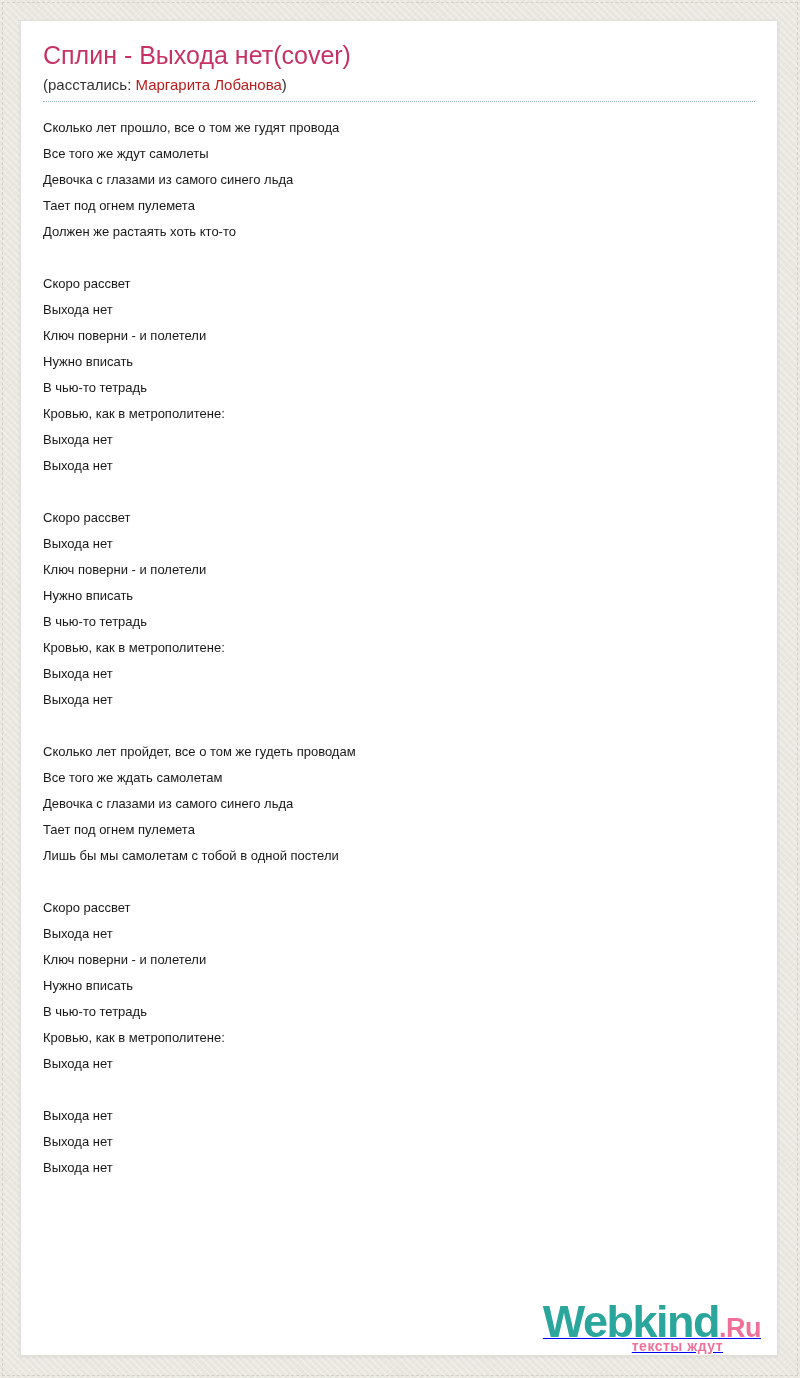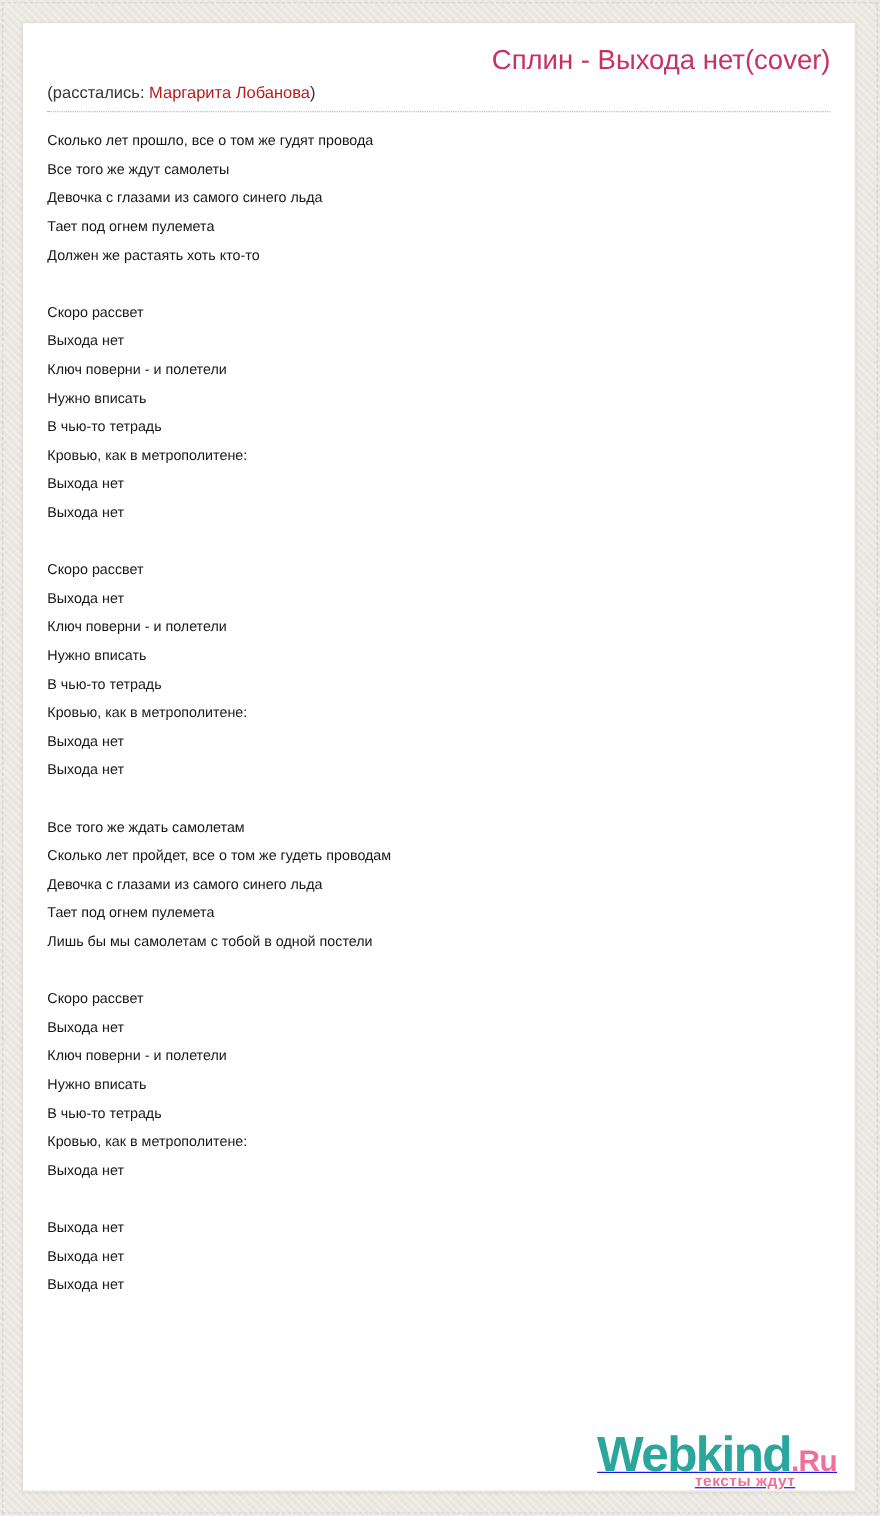--- a/index.html
+++ b/index.html
@@ -39,21 +39,20 @@
     border-bottom: 1px dotted #9fbac5;
     padding-bottom: 7px;
     margin-bottom: 13px;
   }
   .title {
     margin: 0 0 7px 0;
     font-size: 25px;
     line-height: 28px;
     font-weight: 400;
     color: #c73265;
-    text-align: right;
   }
   .subtitle {
     font-size: 15px;
     line-height: 18px;
     color: #333333;
   }
   .artist-link {
     color: #b91c1c;
     text-decoration: none;
     cursor: pointer;
@@ -131,22 +130,22 @@
         <div class="line">Скоро рассвет</div>
         <div class="line">Выхода нет</div>
         <div class="line">Ключ поверни - и полетели</div>
         <div class="line">Нужно вписать</div>
         <div class="line">В чью-то тетрадь</div>
         <div class="line">Кровью, как в метрополитене:</div>
         <div class="line">Выхода нет</div>
         <div class="line">Выхода нет</div>
       </div>
       <div class="stanza">
+        <div class="line">Сколько лет пройдет, все о том же гудеть проводам</div>
         <div class="line">Все того же ждать самолетам</div>
-        <div class="line">Сколько лет пройдет, все о том же гудеть проводам</div>
         <div class="line">Девочка с глазами из самого синего льда</div>
         <div class="line">Тает под огнем пулемета</div>
         <div class="line">Лишь бы мы самолетам с тобой в одной постели</div>
       </div>
       <div class="stanza">
         <div class="line">Скоро рассвет</div>
         <div class="line">Выхода нет</div>
         <div class="line">Ключ поверни - и полетели</div>
         <div class="line">Нужно вписать</div>
         <div class="line">В чью-то тетрадь</div>

